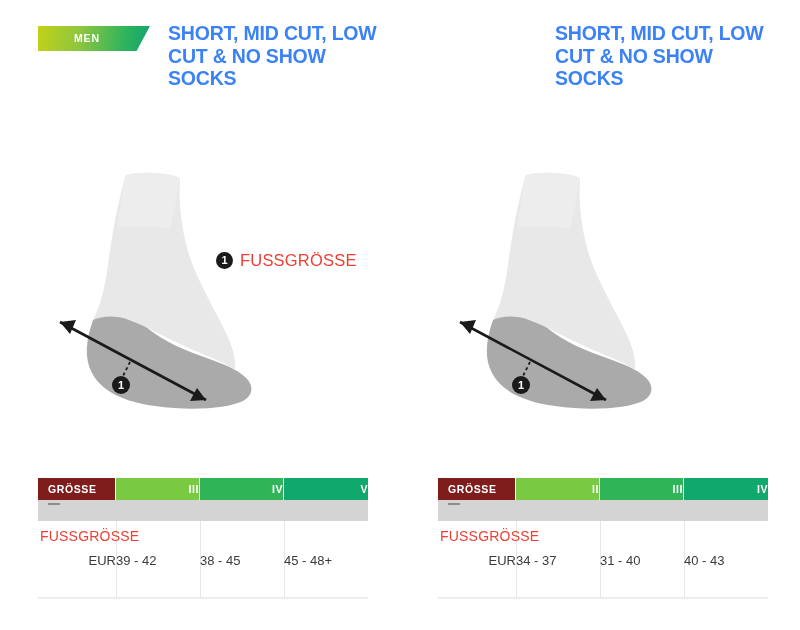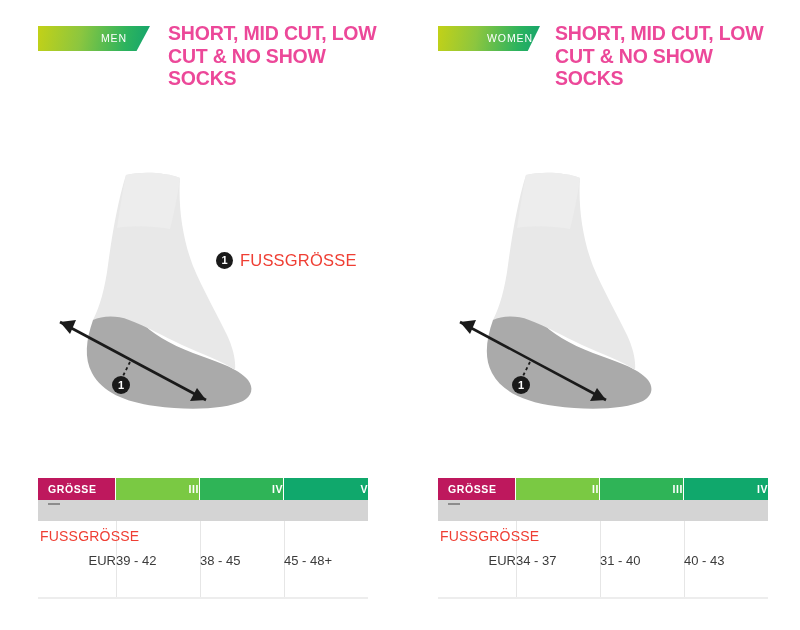--- a/index.html
+++ b/index.html
@@ -43,33 +43,32 @@
   }
   .cat-badge-label {
     position: absolute;
     left: 0;
     top: 0;
     width: 98px;
     line-height: 25px;
     text-align: center;
     color: #ffffff;
     font-size: 10.5px;
-    font-weight: normal;
+    font-weight: bold;
     letter-spacing: 0.9px;
-    padding-left: 27px;
   }
   #badge-women { width: 102px; }
   #badge-women .cat-badge-label { width: 90px; }
 
   .title {
     position: absolute;
     left: 130px;
     top: -4px;
     width: 230px;
-    color: #ec4899;
+    color: #3b82f6;
     font-size: 19.5px;
     font-weight: bold;
     line-height: 22.5px;
     letter-spacing: -0.2px;
     text-transform: uppercase;
   }
   #title-women { left: 117px; }
 
   
   .illus {
@@ -125,21 +124,21 @@
     color: #ffffff;
     font-size: 10.5px;
     font-weight: bold;
     line-height: 22px;
     text-align: right;
     letter-spacing: 0.6px;
     border-right: 1px solid #ffffff;
     box-sizing: border-box;
   }
   .t-head .cell:last-child { border-right: none; }
-  .t-head .cell.c0 { width: 78px; text-align: left; padding-left: 10px; background: #be185d; }
+  .t-head .cell.c0 { width: 78px; text-align: left; padding-left: 10px; background: #7f1d1d; }
   .t-head .cell.c1 { width: 84px; background: #7ac943; }
   .t-head .cell.c2 { width: 84px; background: #2fb457; }
   .t-head .cell.c3 { width: 84px; background: #10a86c; }
 
   .t-subrow {
     height: 21px;
     background: #d4d4d4;
     position: relative;
   }
   .t-subrow .dash {
@@ -261,23 +260,20 @@
         <div class="cell c2">38 - 45</div>
         <div class="cell c3">45 - 48+</div>
       </div>
     </div>
   </div>
 </div>
 
 <div class="panel" id="panel-women">
 
   <div class="header">
-    <div class="cat-badge" id="badge-women">
-      <div class="cat-badge-label">WOMEN</div>
-    </div>
     <div class="title" id="title-women">SHORT, MID CUT, LOW CUT &amp; NO SHOW SOCKS</div>
   </div>
 
   <div class="illus">
     <svg width="360" height="290" viewBox="0 0 360 290" xmlns="http://www.w3.org/2000/svg">
       <g>
         <path d="M63 190 C56 210, 54 228, 62 243 C72 262, 95 272, 125 276
                  C160 281, 196 279, 213 271 C222 266, 224 258, 218 250
                  C208 238, 185 231, 163 223 C140 214, 120 203, 110 190
                  C100 177, 95 168, 92 160 Z" fill="#aaaaaa"></path>

